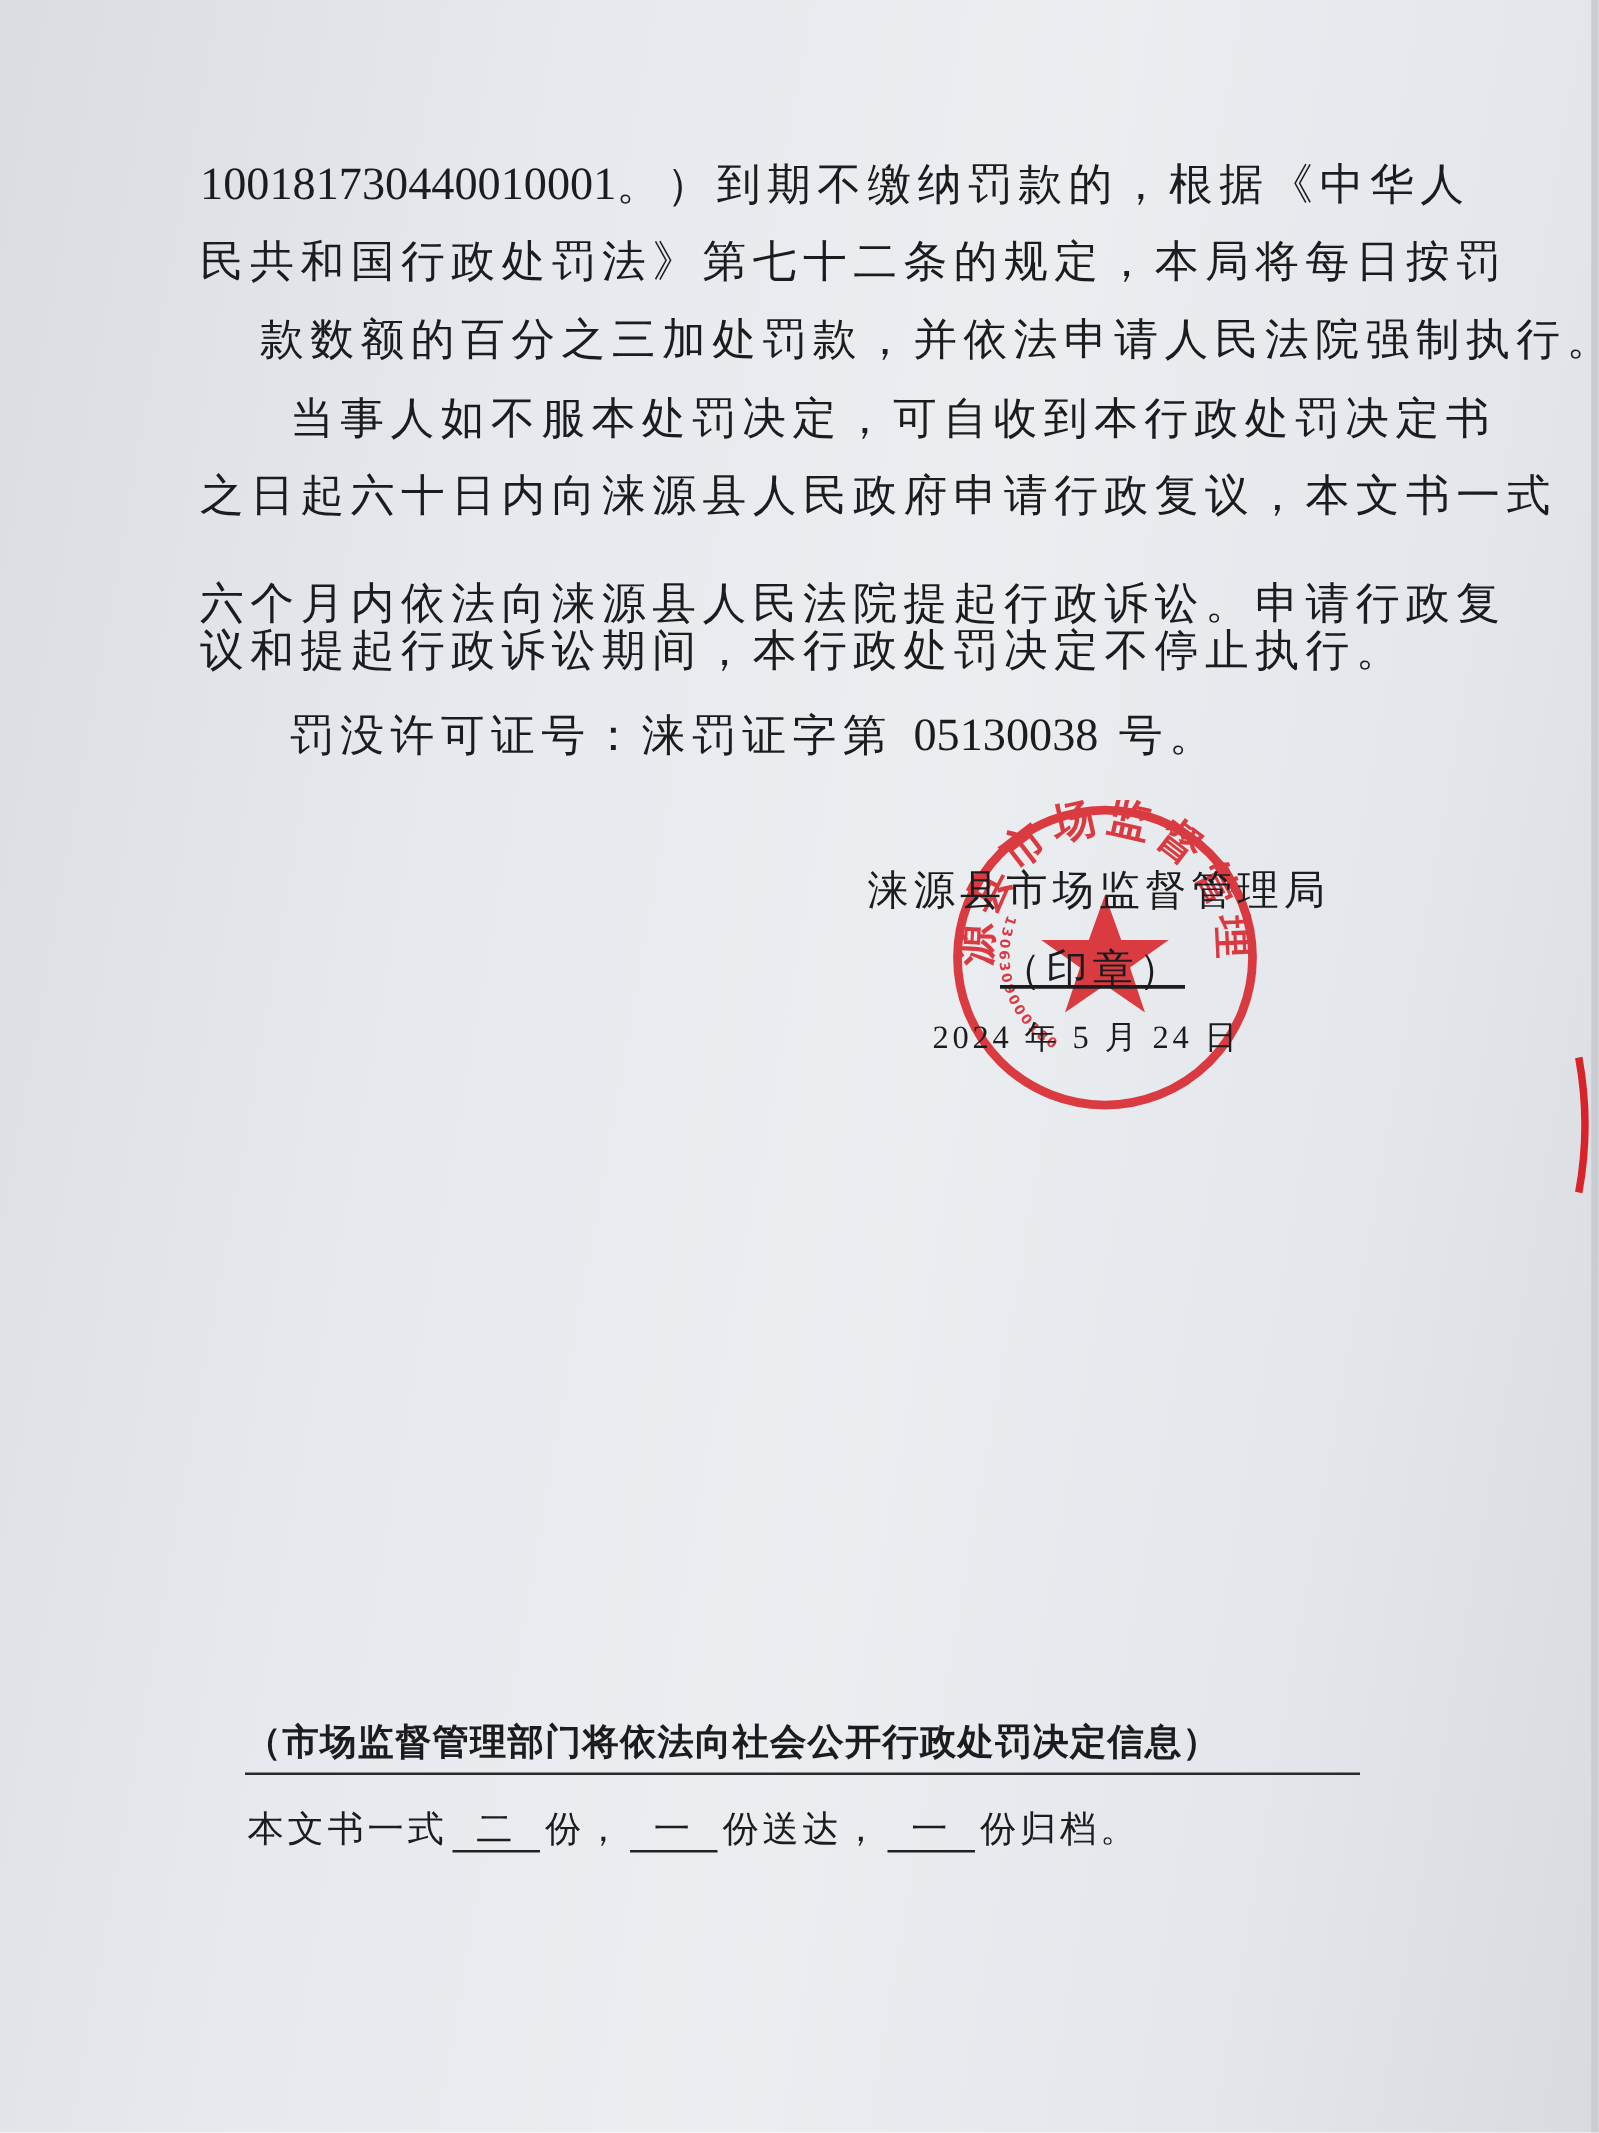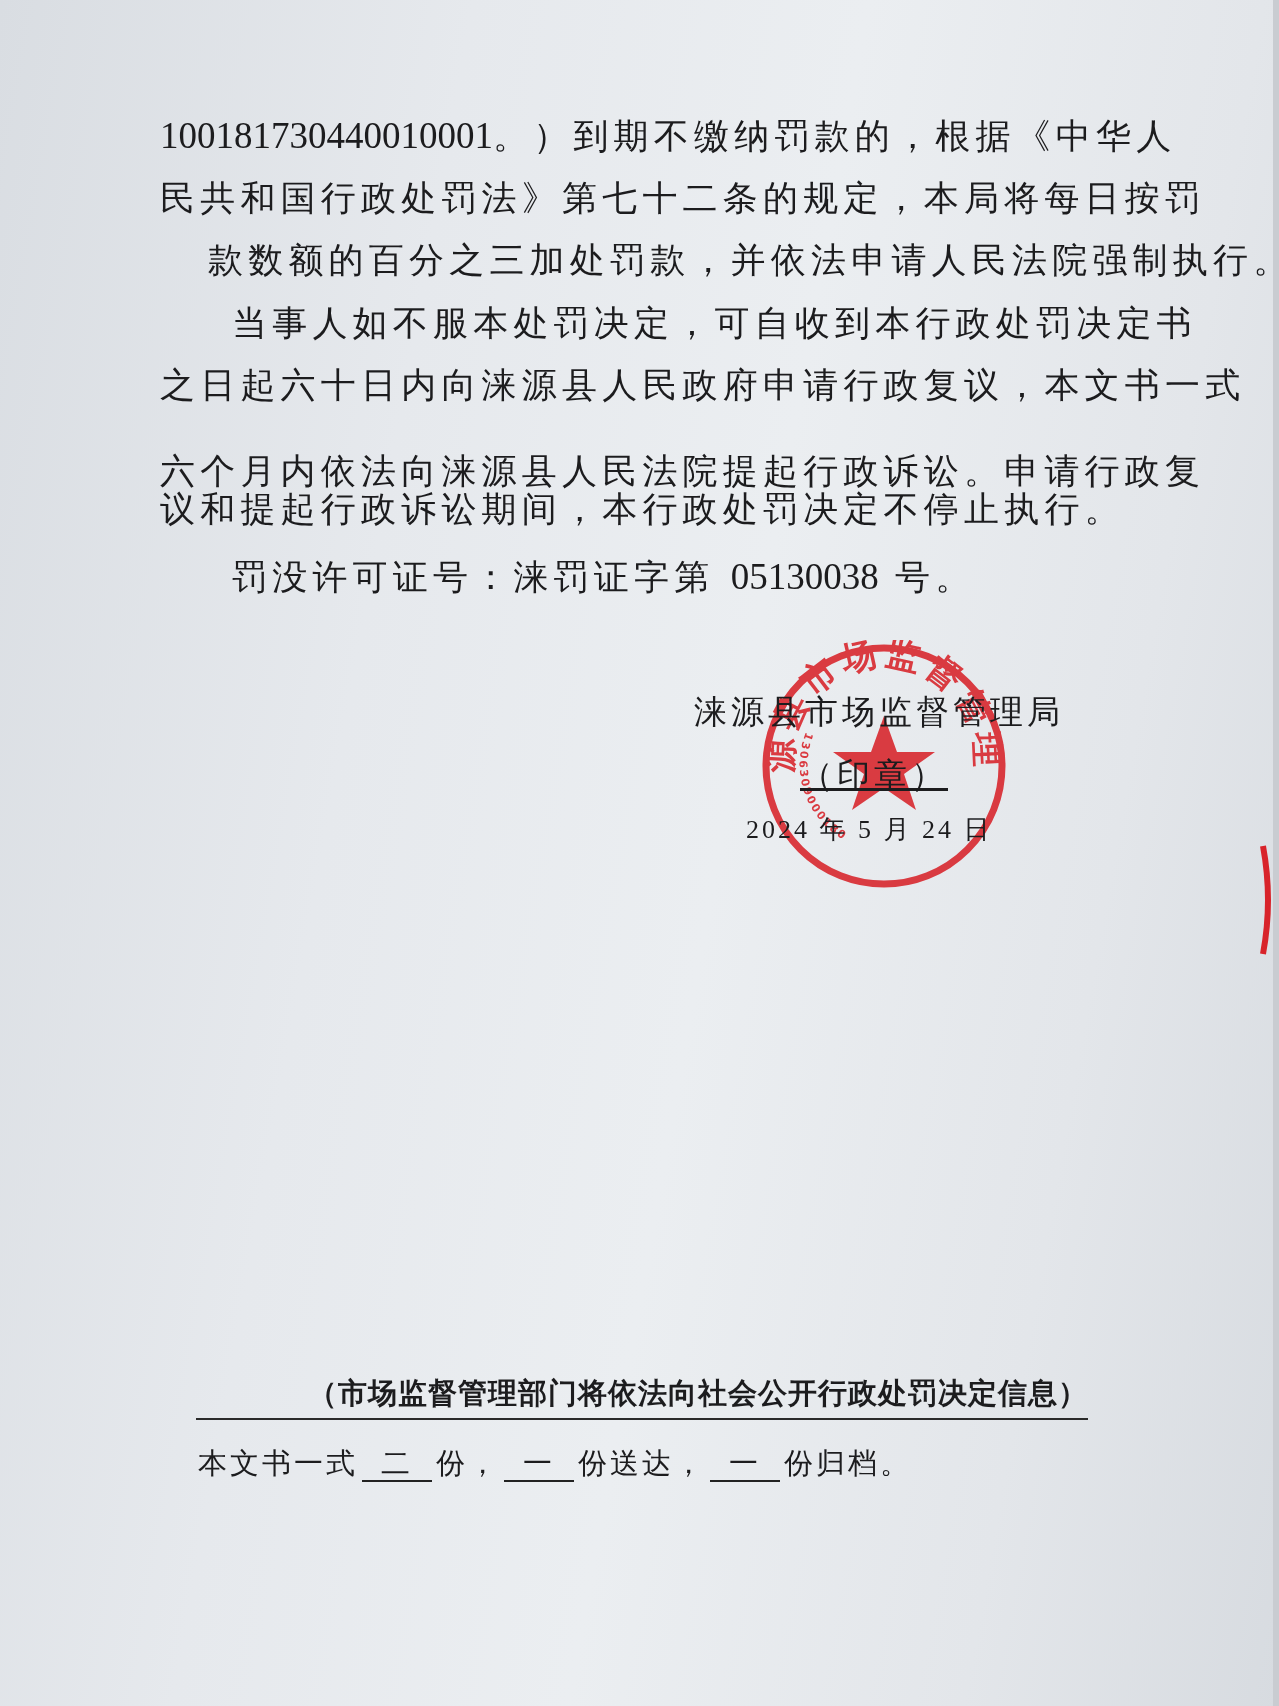--- a/index.html
+++ b/index.html
@@ -5,30 +5,30 @@
   html, body { margin:0; padding:0; }
   body {
     width:1279px; height:1706px; overflow:hidden; position:relative;
     background: linear-gradient(100deg, #d9dde2 0%, #e6e9ed 30%, #ebeef1 55%, #e3e6ea 80%, #d7dbe0 100%);
     font-family: "DejaVu Serif", "Liberation Serif", serif;
     color:#1c1c1e;
   }
   .paper-edge { position:absolute; right:0; top:0; width:6px; height:1706px; background:#c9ccd1; }
   .line {
     position:absolute; left:160px; font-size:35px; letter-spacing:5.2px; white-space:nowrap;
-    line-height:36px;
+    line-height:60px;
   }
   .num { font-family:"Liberation Serif", serif; letter-spacing:0; font-size:37px; }
   .indent { left:232px; }
   .sig { position:absolute; font-size:33px; letter-spacing:4px; white-space:nowrap; }
   .stamp { position:absolute; left:758px; top:640px; width:252px; height:252px; opacity:0.88; }
   .stamp-edge { position:absolute; right:0; top:840px; width:30px; height:120px; }
   .disclosure {
     position:absolute; left:196px; width:892px; top:1374px; font-family:"DejaVu Sans", sans-serif;
-    font-size:29px; letter-spacing:1px; white-space:nowrap; text-align:right;
+    font-size:29px; letter-spacing:1px; white-space:nowrap; text-align:left;
     border-bottom:2px solid #2a2a2a; padding-bottom:4px; font-weight:bold;
   }
   .copies {
     position:absolute; left:198px; top:1444px; font-size:29px; letter-spacing:3px; white-space:nowrap;
     font-family:"DejaVu Sans", sans-serif;
   }
   .blank {
     display:inline-block; min-width:70px; text-align:center; border-bottom:2px solid #222; line-height:34px;
     margin:0 4px;
   }

